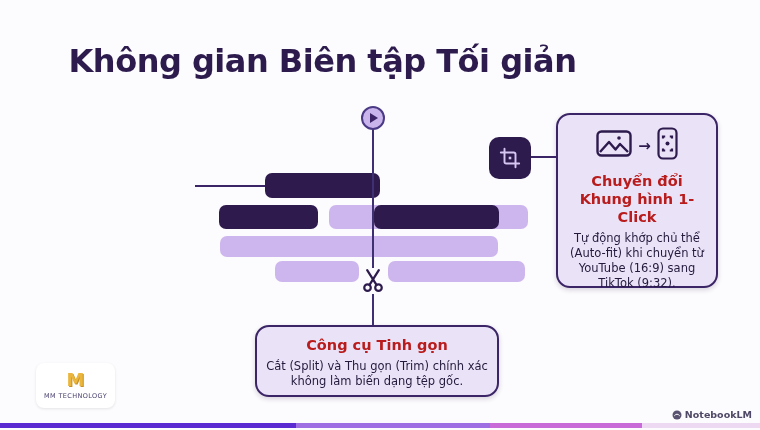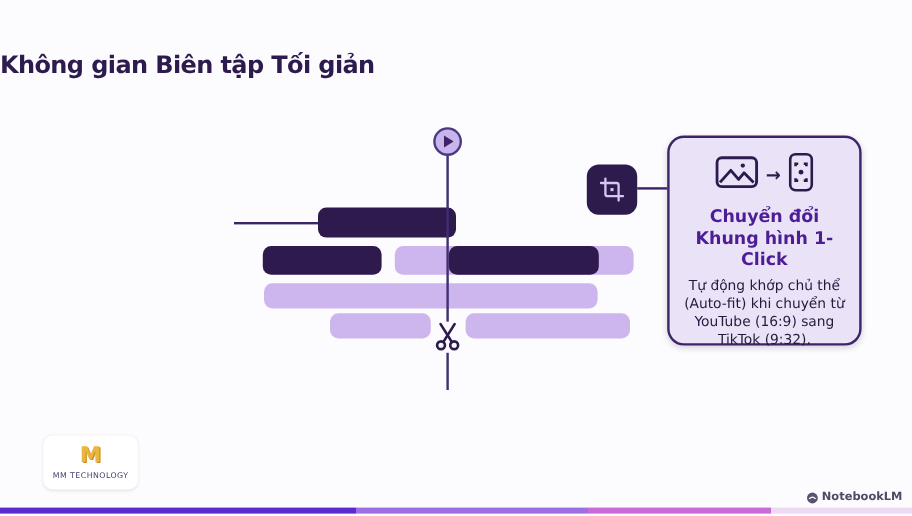--- a/index.html
+++ b/index.html
@@ -5,33 +5,33 @@
   * { margin:0; padding:0; box-sizing:border-box; }
   html,body { background:#e8e8e8; }
   .canvas{
     position:relative; width:760px; height:430px; margin:0 auto;
     background:#fcfbfd; overflow:hidden;
     font-family:"DejaVu Sans","Liberation Sans",sans-serif;
     color:#241a3e;
   }
   .title{
     position:absolute; top:42px; left:0; width:645px;
-    text-align:left; font-size:20px; font-weight:bold;
+    text-align:center; font-size:32px; font-weight:bold;
     color:#2d1b4e; letter-spacing:-0.5px;
   }
   
   .card{
     position:absolute; background:#eae2f7;
     border:2px solid #3b2566; border-radius:14px;
     text-align:center; box-shadow:0 2px 5px rgba(45,27,78,.18);
   }
   .card-left{ left:33px; top:122px; width:160px; height:161px; padding:10px 8px 0; }
   .card-right{ left:556px; top:113px; width:162px; height:175px; padding:12px 8px 0; }
   .card-bottom{ left:255px; top:325px; width:244px; height:72px; padding:9px 8px 0; }
-  .card h2{ font-size:14.5px; font-weight:bold; color:#4c1d95; line-height:1.25; }
+  .card h2{ font-size:14.5px; font-weight:bold; color:#b91c1c; line-height:1.25; }
   .card p{ font-size:11.5px; line-height:1.3; color:#231a3c; margin-top:5px; }
   .icon-wrap{ display:flex; justify-content:center; align-items:center; margin-bottom:6px; }
   .icon-row{ display:flex; justify-content:center; align-items:center; gap:6px; margin-bottom:8px; }
   .arrow-glyph{ font-size:15px; font-weight:bold; color:#2d1b4e; }
   
   .bar{ position:absolute; border-radius:7px; }
   .bar.dark{ background:#2e1a4d; }
   .bar.light{ background:#cdb6ee; }
   .connector{ position:absolute; background:#3b2566; }
   .vline{ position:absolute; width:2px; background:#3f2f73; z-index:3; }
@@ -94,20 +94,24 @@
           <rect x="1.5" y="1.5" width="18" height="30" rx="4.5"></rect>
           <path d="M6 11.5 v-2 h2.2 M12.8 9.5 h2.2 v2 M15 21.5 v2 h-2.2 M8.2 23.5 h-2.2 v-2"></path>
           <circle cx="10.5" cy="16.5" r="2" fill="#2d1b4e" stroke="none"></circle>
         </svg>
       </span>
     </div>
     <h2>Chuyển đổi Khung hình 1-Click</h2>
     <p>Tự động khớp chủ thể (Auto-fit) khi chuyển từ YouTube (16:9) sang TikTok (9:32).</p>
   </div>
 
+  <div class="card card-bottom">
+    <h2>Công cụ Tinh gọn</h2>
+    <p>Cắt (Split) và Thu gọn (Trim) chính xác không làm biến dạng tệp gốc.</p>
+  </div>
 
   <div>
     <div>
         <div class="bar dark" style="left: 265px; top: 173px; width: 115px; height: 25px;"></div>
         <div class="bar dark" style="left: 219px; top: 205px; width: 99px; height: 24px;"></div>
         <div class="bar light" style="left: 329px; top: 205px; width: 199px; height: 24px;"></div>
         <div class="bar dark" style="left: 374px; top: 205px; width: 125px; height: 24px;"></div>
         <div class="bar light" style="left: 220px; top: 236px; width: 278px; height: 21px;"></div>
         <div class="bar light" style="left: 275px; top: 261px; width: 84px; height: 21px;"></div>
         <div class="bar light" style="left: 388px; top: 261px; width: 137px; height: 21px;"></div>

